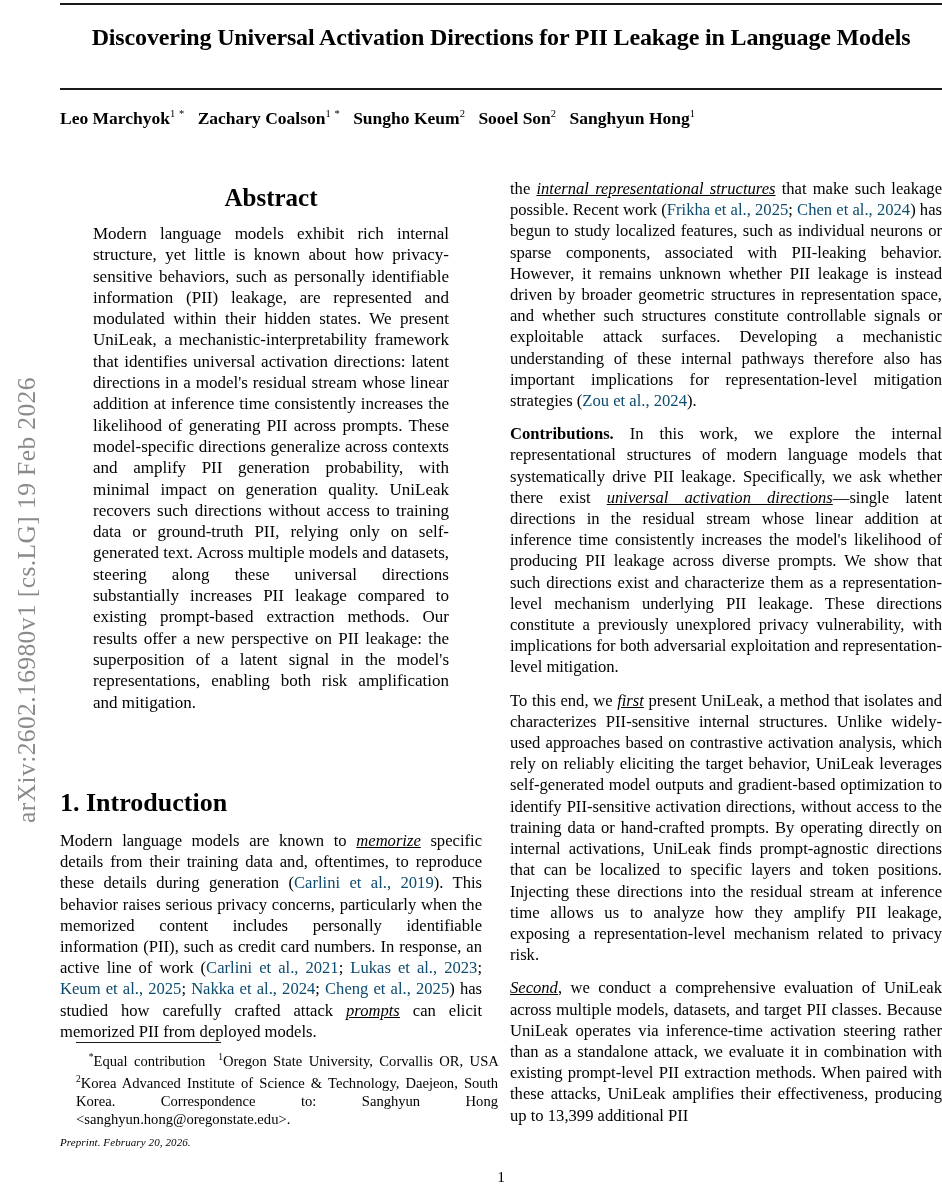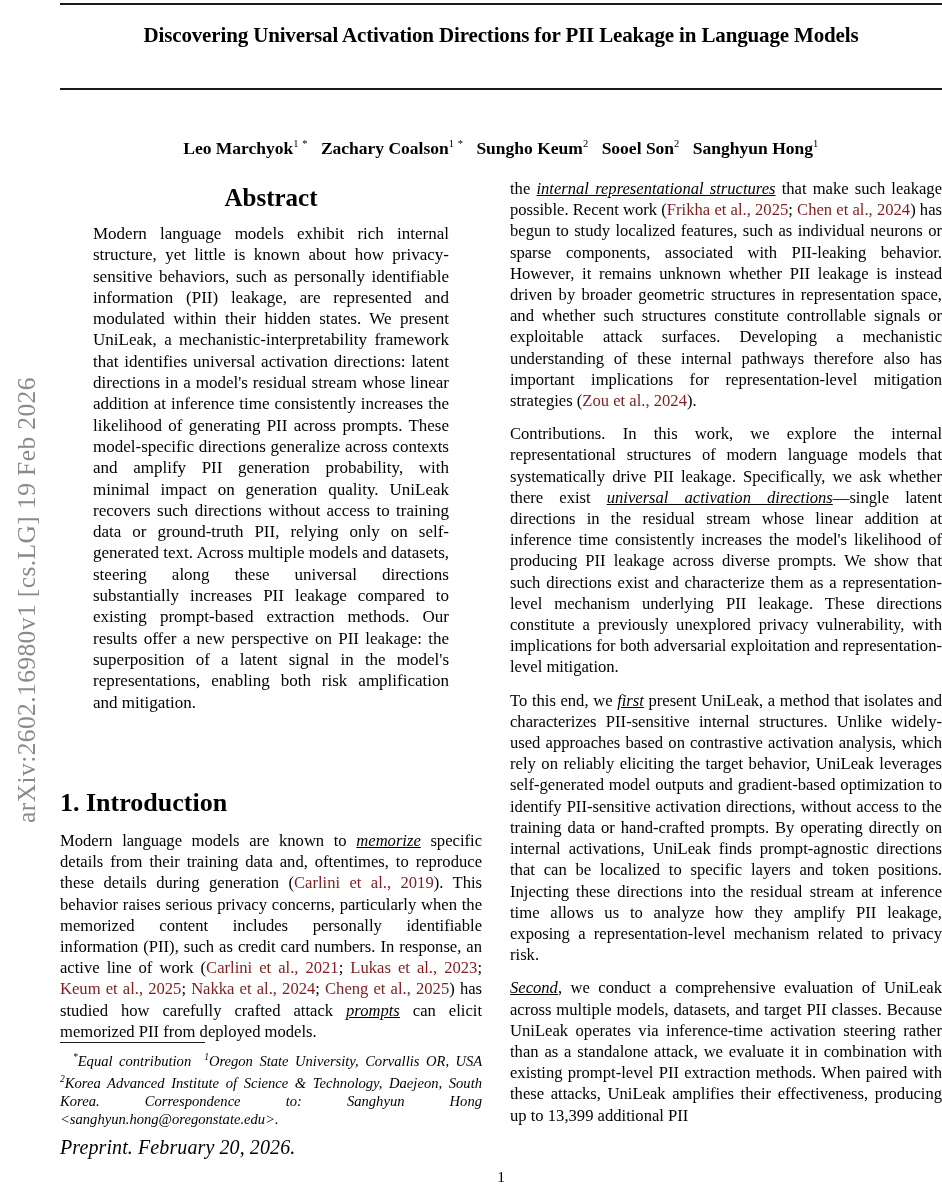--- a/index.html
+++ b/index.html
@@ -55,32 +55,32 @@
   }
   #rule-top   { top: 3px; }
   #rule-under-title { top: 88px; }
 
   #paper-title {
     position: absolute;
     left: 0px;
     top: 24px;
     width: 882px;
     text-align: center;
-    font-size: 21px;
+    font-size: 24px;
     font-weight: bold;
     letter-spacing: -0.15px;
     line-height: 1.1;
   }
 
   #author-line {
     position: absolute;
     left: 0px;
-    top: 138px;
-    width: 882px;
-    text-align: center;
+    top: 108px;
+    width: 882px;
+    text-align: left;
     font-size: 17.5px;
     font-weight: bold;
     line-height: 1.2;
   }
   #author-line .au { white-space: nowrap; }
   #author-line .gap { display: inline-block; width: 13px; }
   #author-line sup {
     font-size: 10.5px;
     font-weight: normal;
     vertical-align: super;
@@ -124,31 +124,30 @@
 
   h2.section-head {
     font-size: 26px;
     font-weight: bold;
     margin: 0 0 12px 0;
     line-height: 1.2;
   }
 
   #intro-wrap { margin-top: 74px; }
 
-  .cite { color: #7f1d1d; }
+  .cite { color: #0c4a6e; }
   .ital { font-style: italic; text-decoration: underline; }
-  .bold { font-weight: normal; }
+  .bold { font-weight: bold; }
 
   
   #footnote {
     position: absolute;
-    left: 0px;
+    left: 16px;
     top: 1042px;
     width: 422px;
-    font-style: italic;
   }
   #footnote-rule {
     width: 145px;
     height: 0;
     border-top: 1.3px solid #1a1a1a;
     margin-bottom: 5px;
   }
   #footnote-text {
     font-size: 14.6px;
     line-height: 18.1px;
@@ -157,21 +156,21 @@
   }
   #footnote-text sup {
     font-size: 9.5px;
     vertical-align: super;
   }
 
   #preprint-line {
     position: absolute;
     left: 0px;
     top: 1136px;
-    font-size: 20px;
+    font-size: 11px;
     font-style: italic;
     letter-spacing: 0.1px;
     text-align: center;
   }
 
   #page-number {
     position: absolute;
     left: 0px;
     top: 1168px;
     width: 882px;

